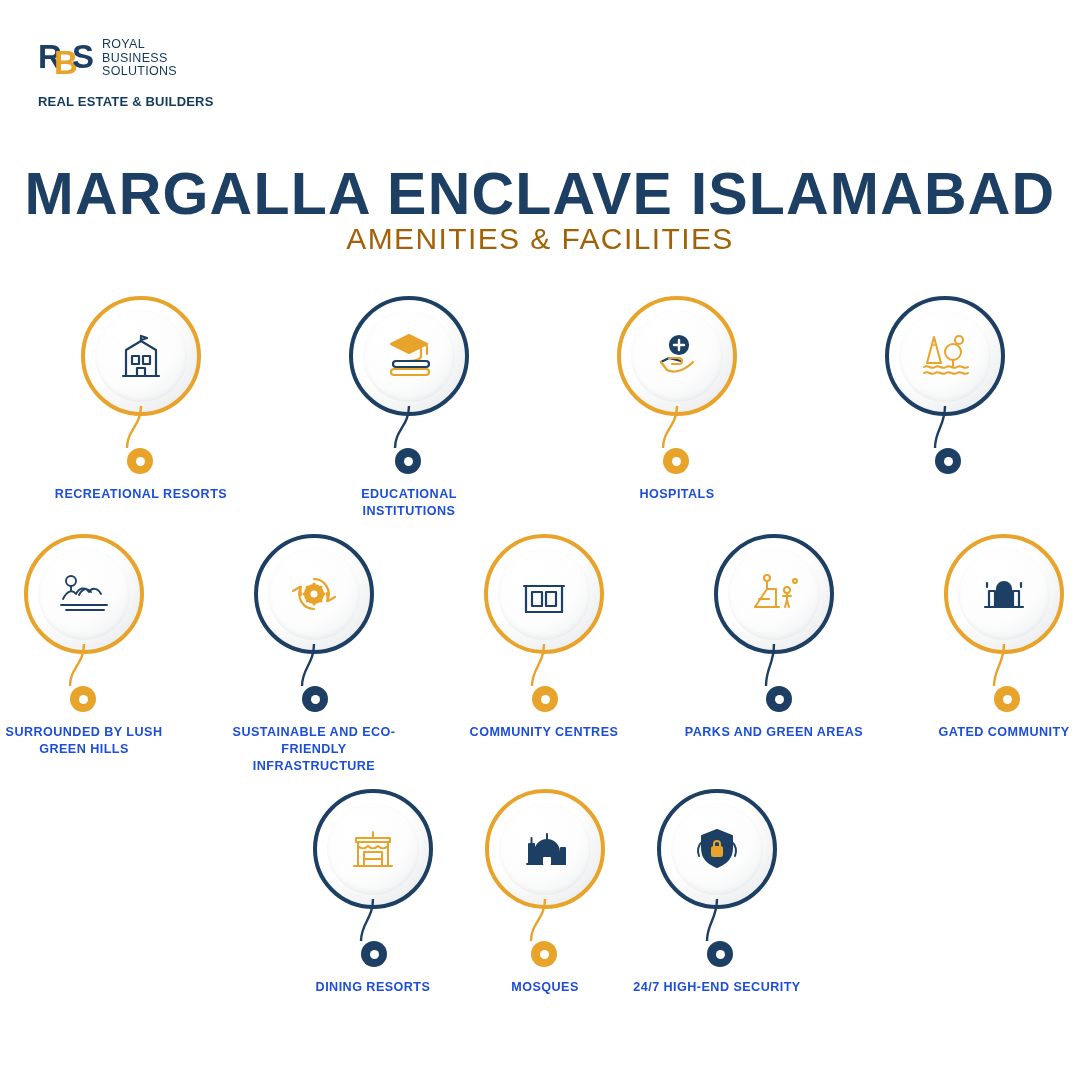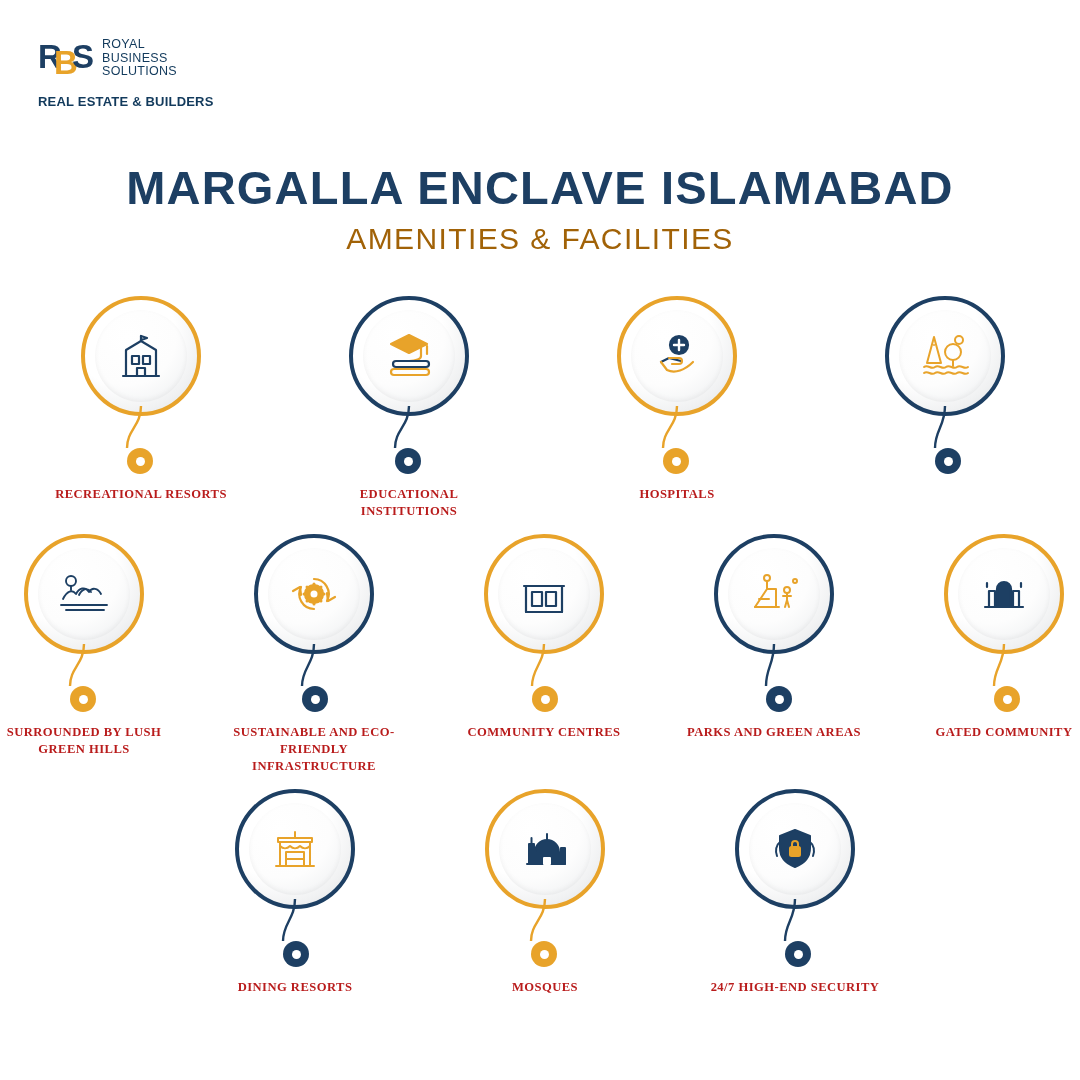--- a/index.html
+++ b/index.html
@@ -53,21 +53,21 @@
     white-space: nowrap;
   }
 
   
   .title {
     position: absolute;
     top: 160px;
     left: 0;
     width: 1080px;
     text-align: center;
-    font-size: 47px;
+    font-size: 59px;
     font-weight: bold;
     letter-spacing: 1.2px;
     color: #1d3f63;
   }
   .subtitle {
     position: absolute;
     top: 222px;
     left: 0;
     width: 1080px;
     text-align: center;
@@ -84,21 +84,21 @@
     left: 0;
     width: 1080px;
   }
   .row {
     display: flex;
     justify-content: center;
     align-items: flex-start;
   }
   .row-1 { gap: 96px; margin-left: 6px; }
   .row-2 { gap: 58px; margin-top: 14px; margin-left: 8px; }
-  .row-3 { gap: 78px; margin-top: 14px; margin-left: 10px; }
+  .row-3 { margin-top: 14px; margin-left: 10px; }
 
   .pin {
     width: 172px;
     display: flex;
     flex-direction: column;
     align-items: center;
     position: relative;
   }
 
   .bubble-wrap {
@@ -164,25 +164,24 @@
     border-radius: 50%;
     background: #ffffff;
   }
 
   .caption {
     margin-top: 14px;
     text-align: center;
     font-size: 12.6px;
     font-weight: bold;
     letter-spacing: 0.45px;
-    color: #b91c1c;
+    color: #1d4ed8;
     line-height: 17px;
     text-transform: uppercase;
     width: 190px;
-    font-family: Liberation Serif, serif;
   }
 </style>
 </head>
 <body>
 
 <div class="logo">
   <div class="logo-mark">
     <svg width="58" height="58" viewBox="0 0 58 58">
       <text x="0" y="34" font-family="Liberation Sans, sans-serif" font-size="33" font-weight="bold" fill="#1d3f63">R</text>
       <text x="16" y="40" font-family="Liberation Sans, sans-serif" font-size="33" font-weight="bold" fill="#e8a32a">B</text>

